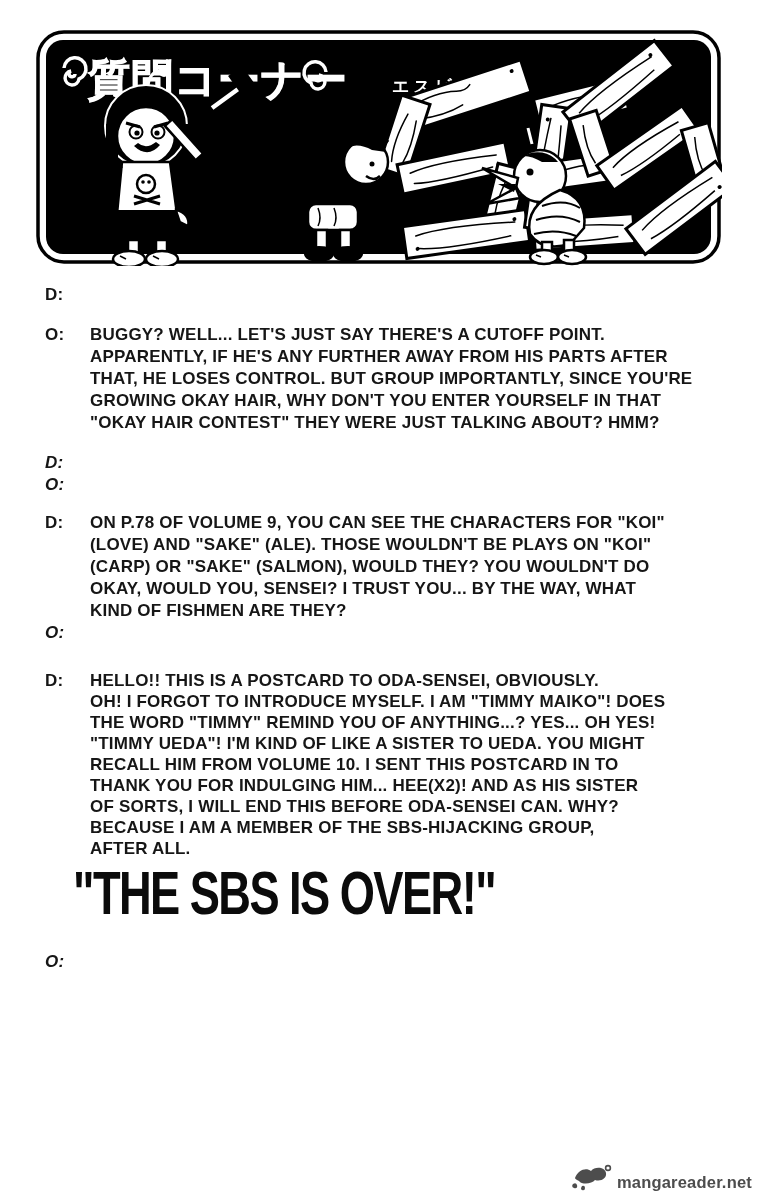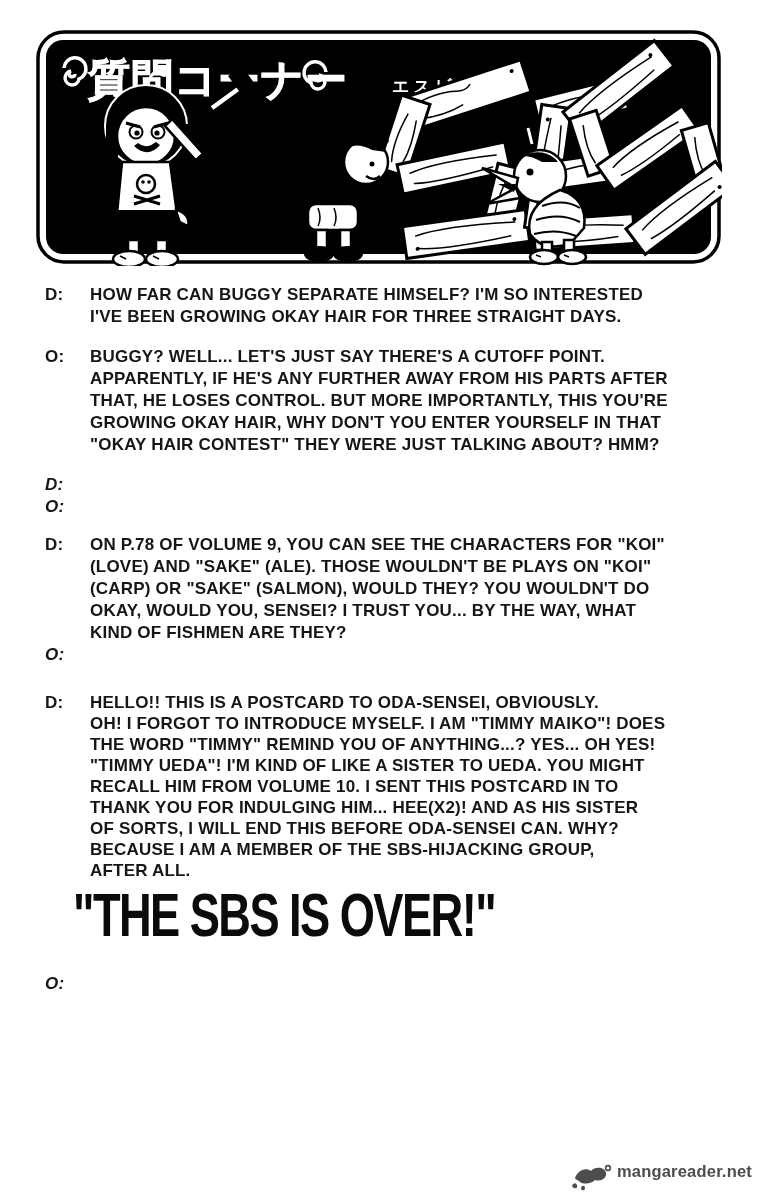--- a/index.html
+++ b/index.html
@@ -34,21 +34,21 @@
   }
   .headline-text {
     display:inline-block; white-space:nowrap;
     font-weight:bold; font-size:58px; line-height:58px; letter-spacing:-2px;
     color:#0b0b0b; transform:scaleX(0.78) scaleY(1.05); transform-origin:left top;
   }
 
   
   .watermark {
     position:absolute; right:10px; bottom:8px;
-    display:flex; align-items:flex-start; gap:3px;
+    display:flex; align-items:flex-end; gap:3px;
   }
   .watermark-text {
     font-weight:bold; font-size:16.5px; letter-spacing:0.2px; color:#4d4d4d;
   }
 </style>
 </head>
 <body>
 
 <div class="page">
 
@@ -207,29 +207,27 @@
         <ellipse cx="536" cy="229" rx="14" ry="7" fill="#fff" stroke="#000" stroke-width="2.5"></ellipse>
         <path d="M500,227 l5,2 M528,227 l5,2" stroke="#000" stroke-width="1.5"></path>
       </g>
     </svg>
   </div>
 
   <div class="content">
 
     <div class="qa mb18">
       <div class="qa-label">D:</div>
-      <div class="qa-text">HOW FAR CAN BUGGY SEPARATE HIMSELF? I'M SO INTERESTED
-I'VE BEEN GROWING OKAY HAIR FOR THREE STRAIGHT DAYS.</div>
     </div>
 
     <div class="qa mb18">
       <div class="qa-label">O:</div>
       <div class="qa-text">BUGGY? WELL... LET'S JUST SAY THERE'S A CUTOFF POINT.
 APPARENTLY, IF HE'S ANY FURTHER AWAY FROM HIS PARTS AFTER
-THAT, HE LOSES CONTROL. BUT MORE IMPORTANTLY, THIS YOU'RE
+THAT, HE LOSES CONTROL. BUT GROUP IMPORTANTLY, SINCE YOU'RE
 GROWING OKAY HAIR, WHY DON'T YOU ENTER YOURSELF IN THAT
 "OKAY HAIR CONTEST" THEY WERE JUST TALKING ABOUT? HMM?</div>
     </div>
 
     <div class="qa italic">
       <div class="qa-label">D:</div>
     </div>
 
     <div class="qa italic mb16">
       <div class="qa-label">O:</div>

